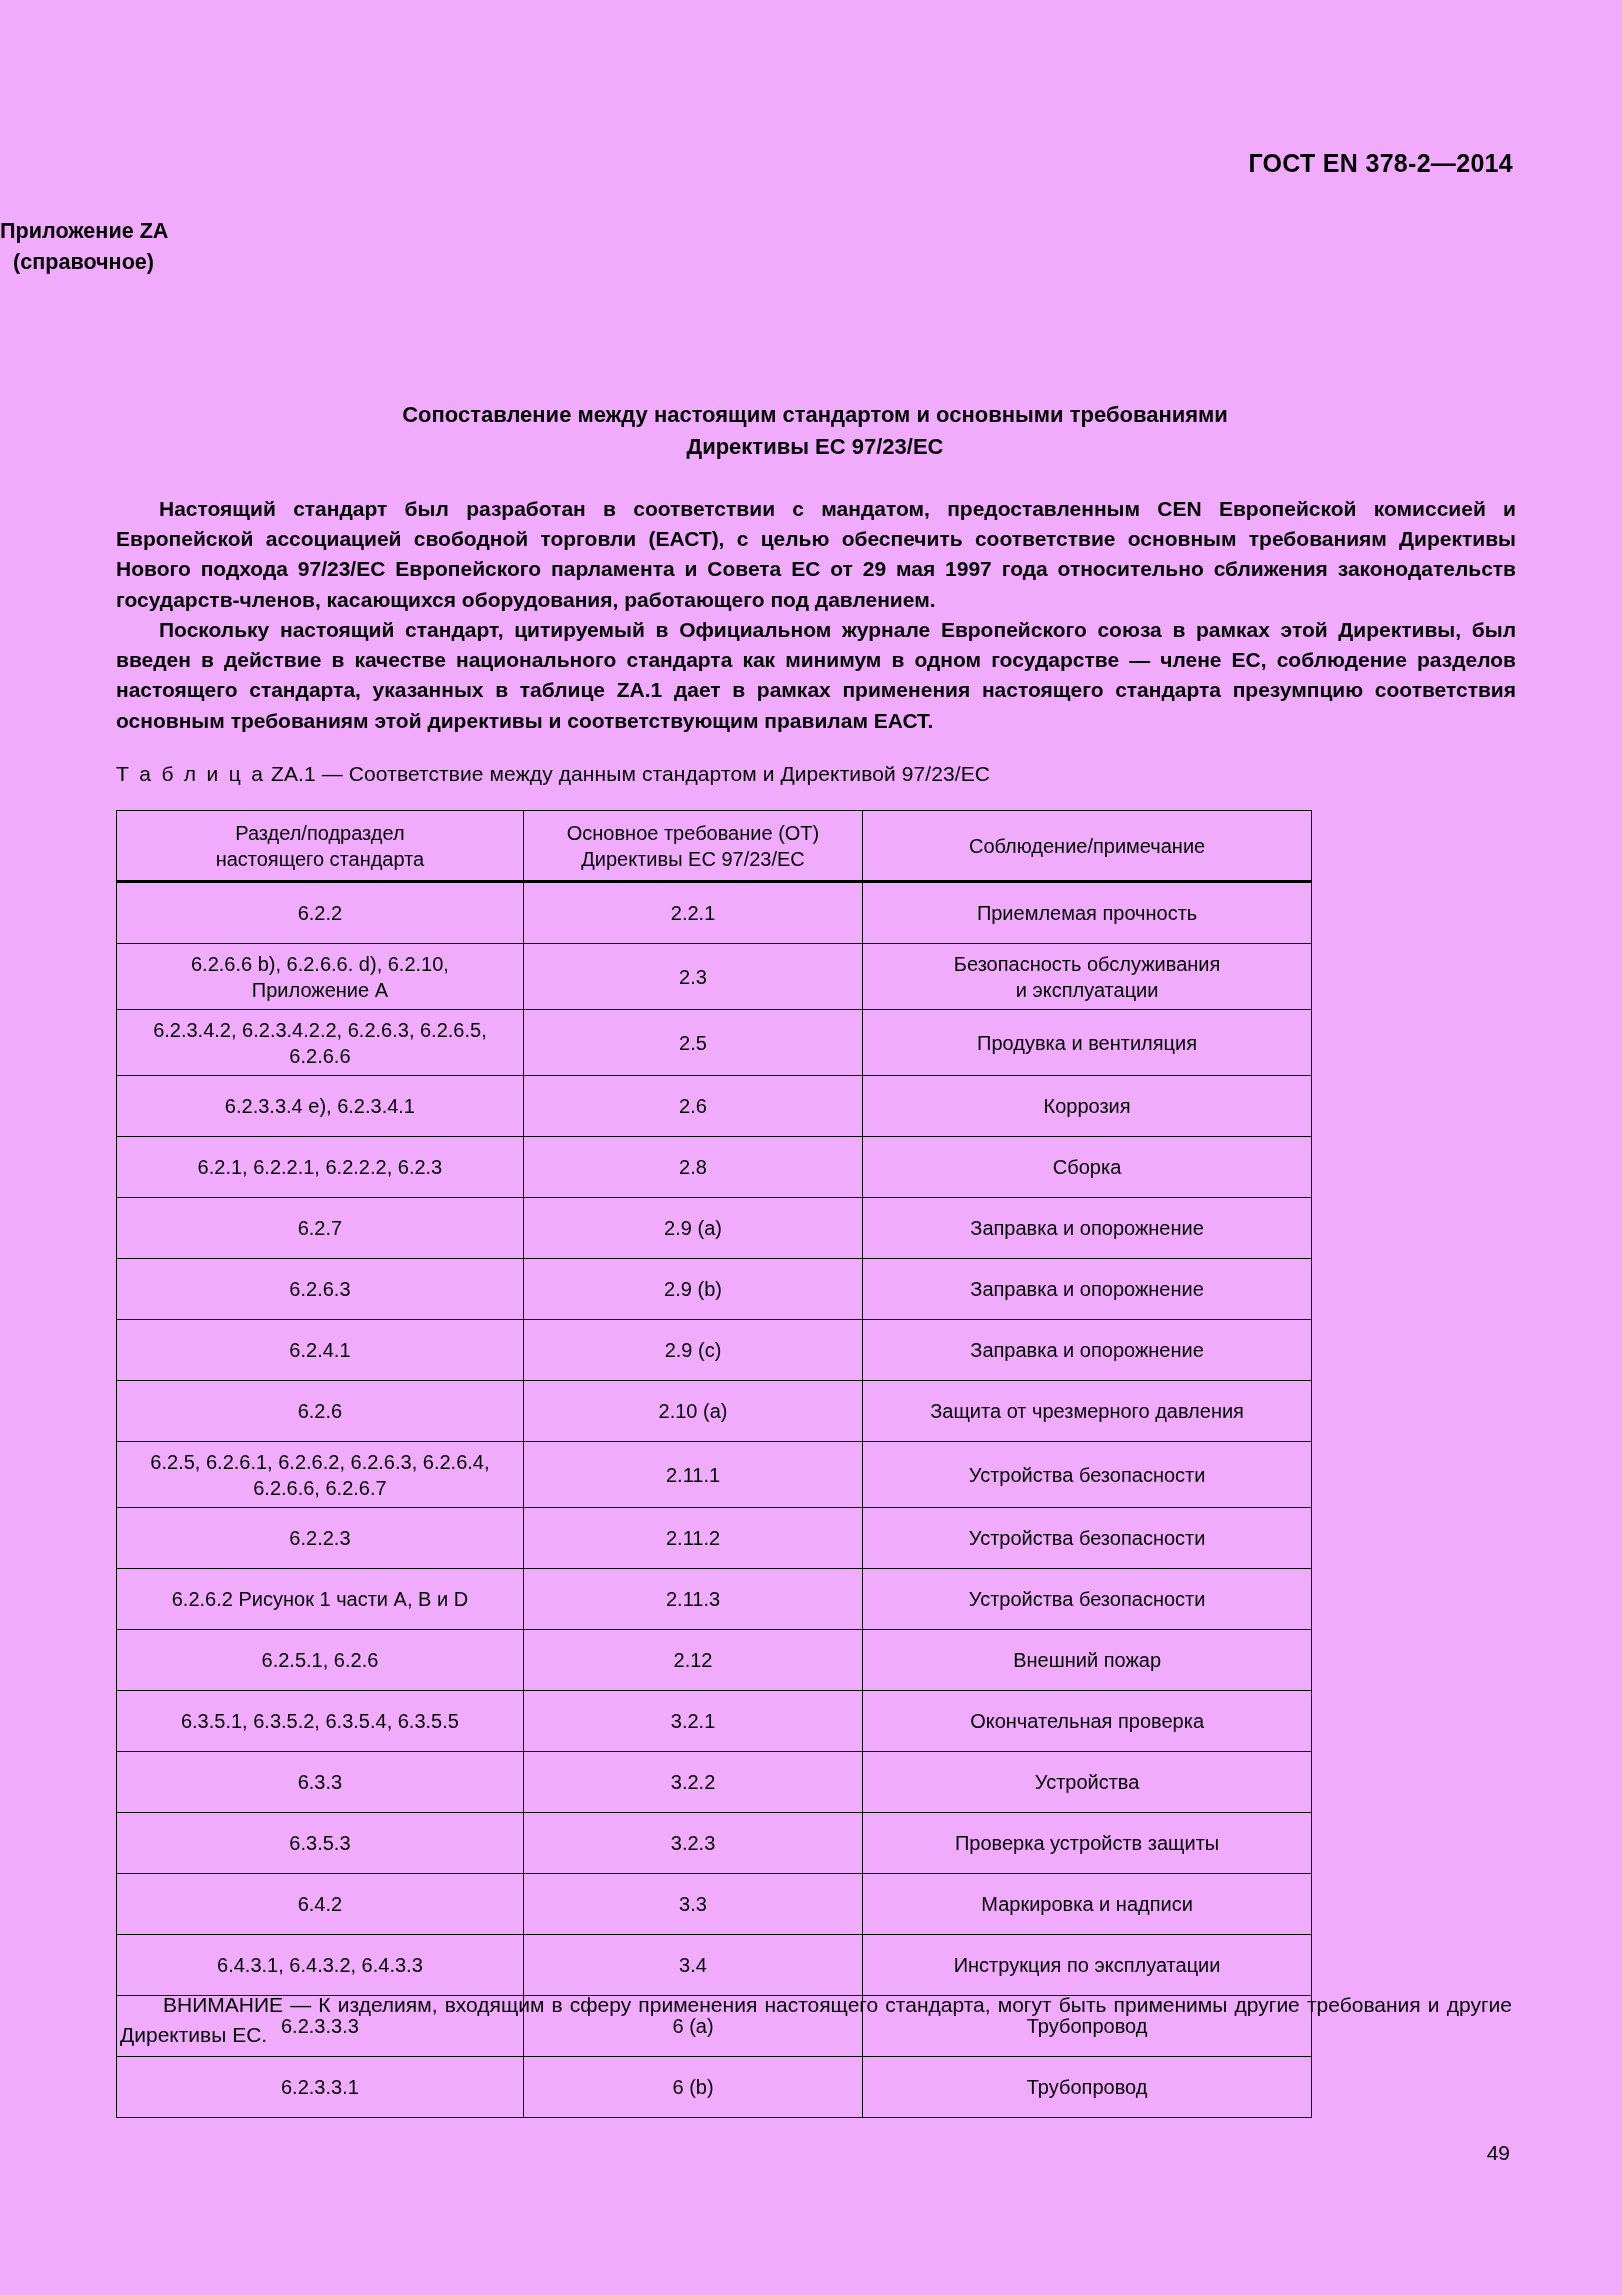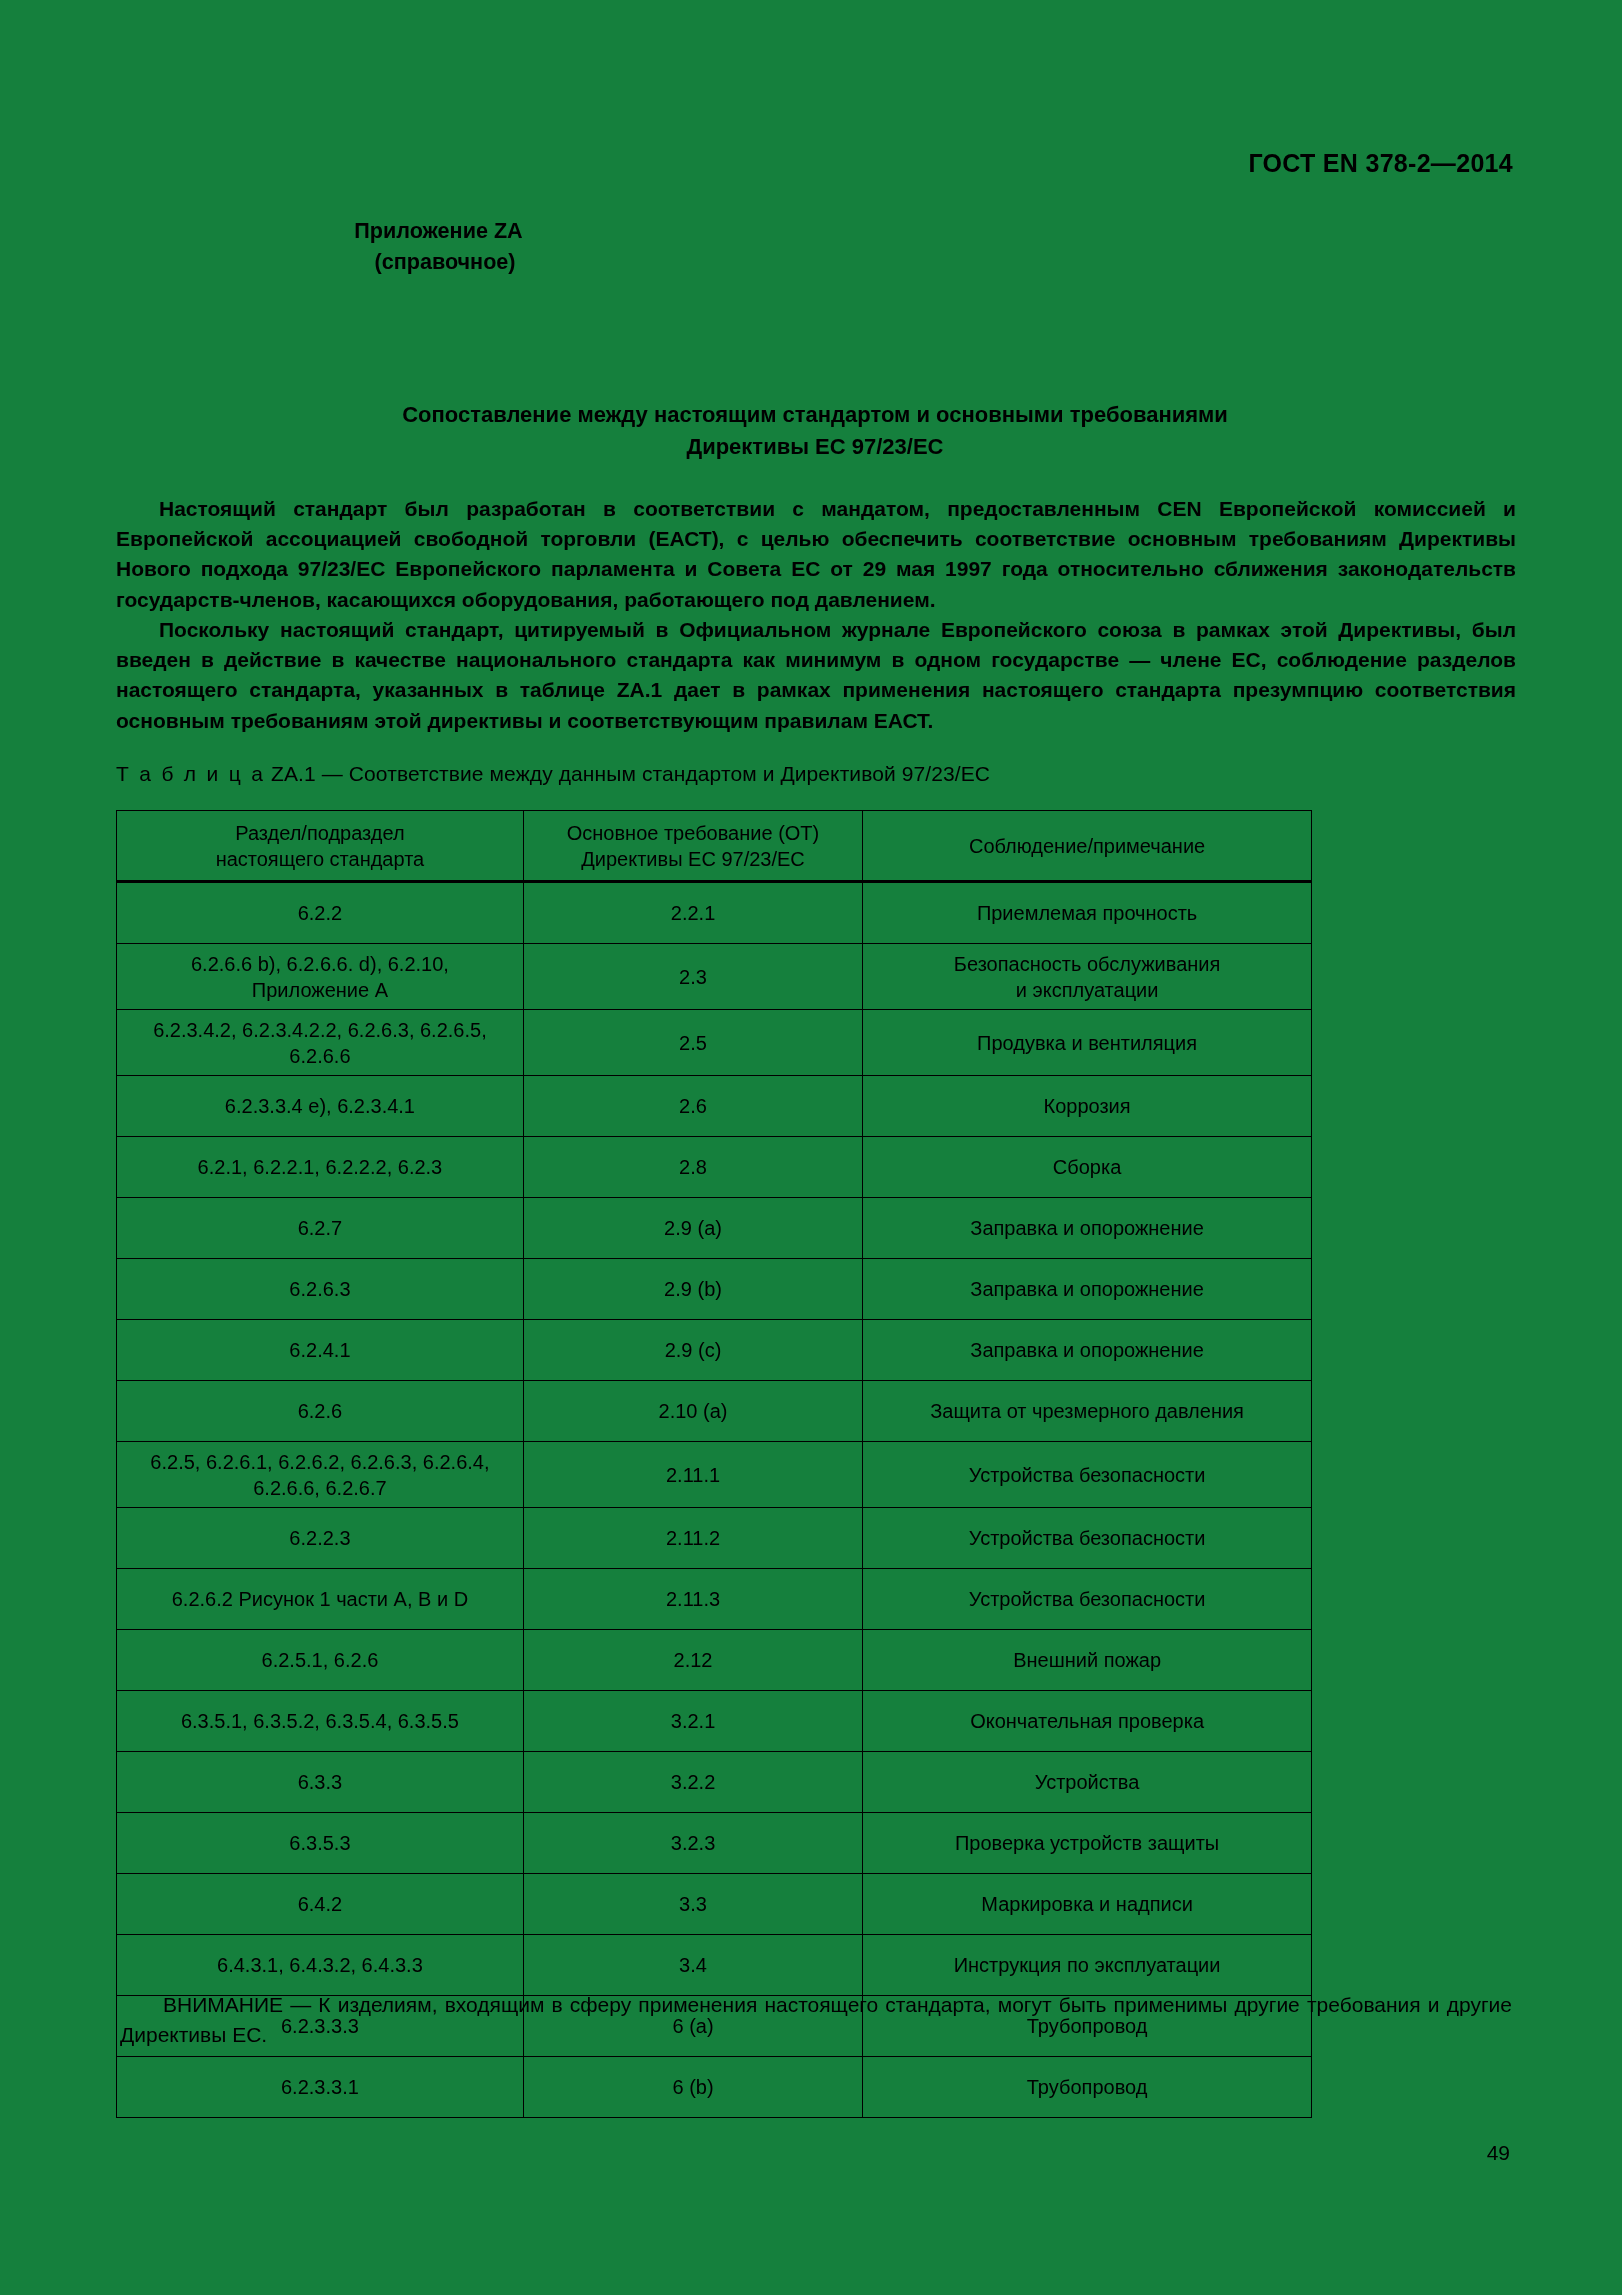--- a/index.html
+++ b/index.html
@@ -4,41 +4,40 @@
 <style>
   html, body {
     margin: 0;
     padding: 0;
     background: #ffffff;
   }
   .page {
     position: relative;
     width: 1623px;
     height: 2295px;
-    background: #15803d;
+    background: #f0abfc;
     font-family: "Liberation Sans", sans-serif;
     color: #000000;
     box-sizing: border-box;
     padding: 14px;
     overflow: hidden;
   }
   .header {
     position: absolute;
     top: 149px;
     right: 110px;
     font-size: 25px;
     font-weight: bold;
     letter-spacing: 0.3px;
   }
   .annex-title {
     position: absolute;
     top: 216px;
     left: 0;
     width: 877px;
-    text-align: center;
     font-size: 21.6px;
     font-weight: bold;
     line-height: 1.42;
   }
   .annex-title .sub {
     font-weight: bold;
     margin-left: 13px;
   }
   .main-title {
     position: absolute;

